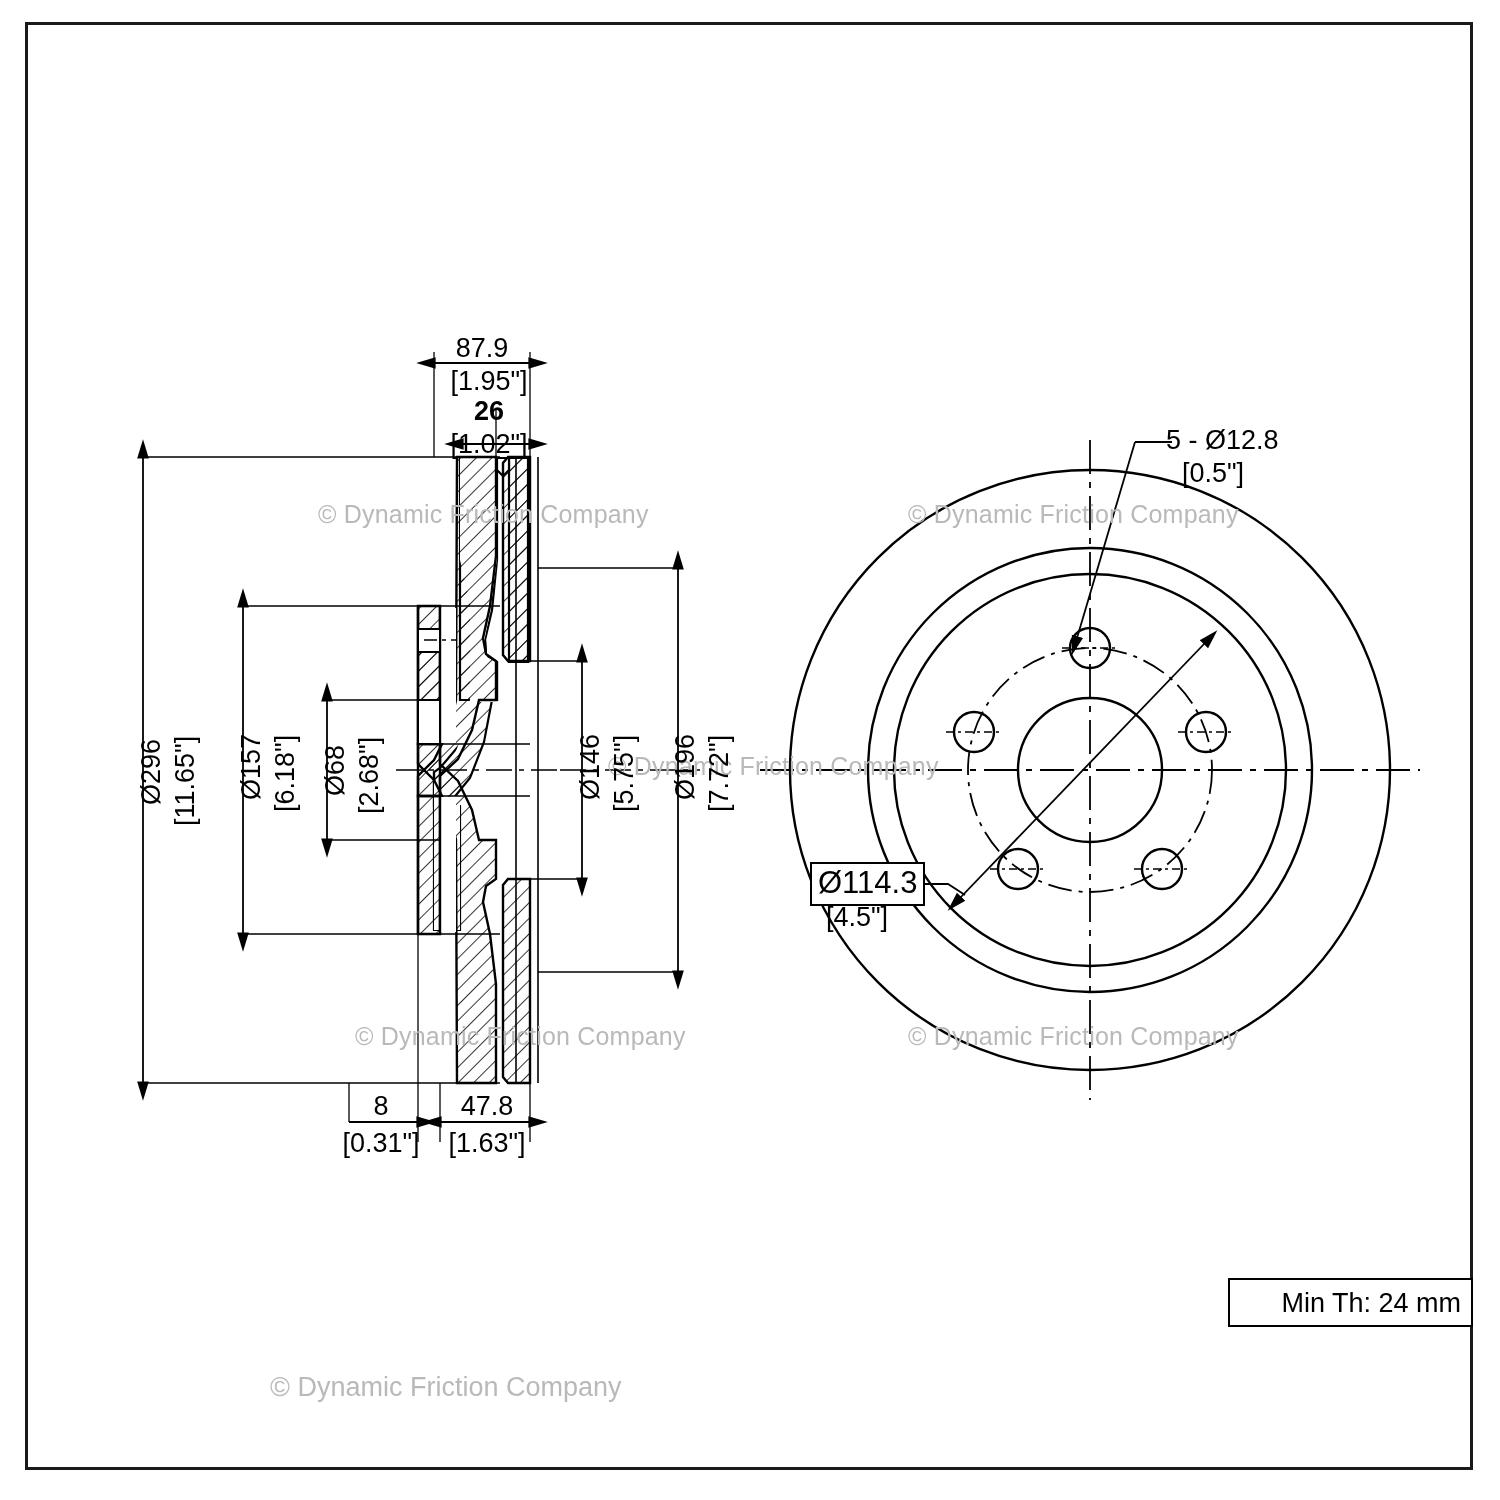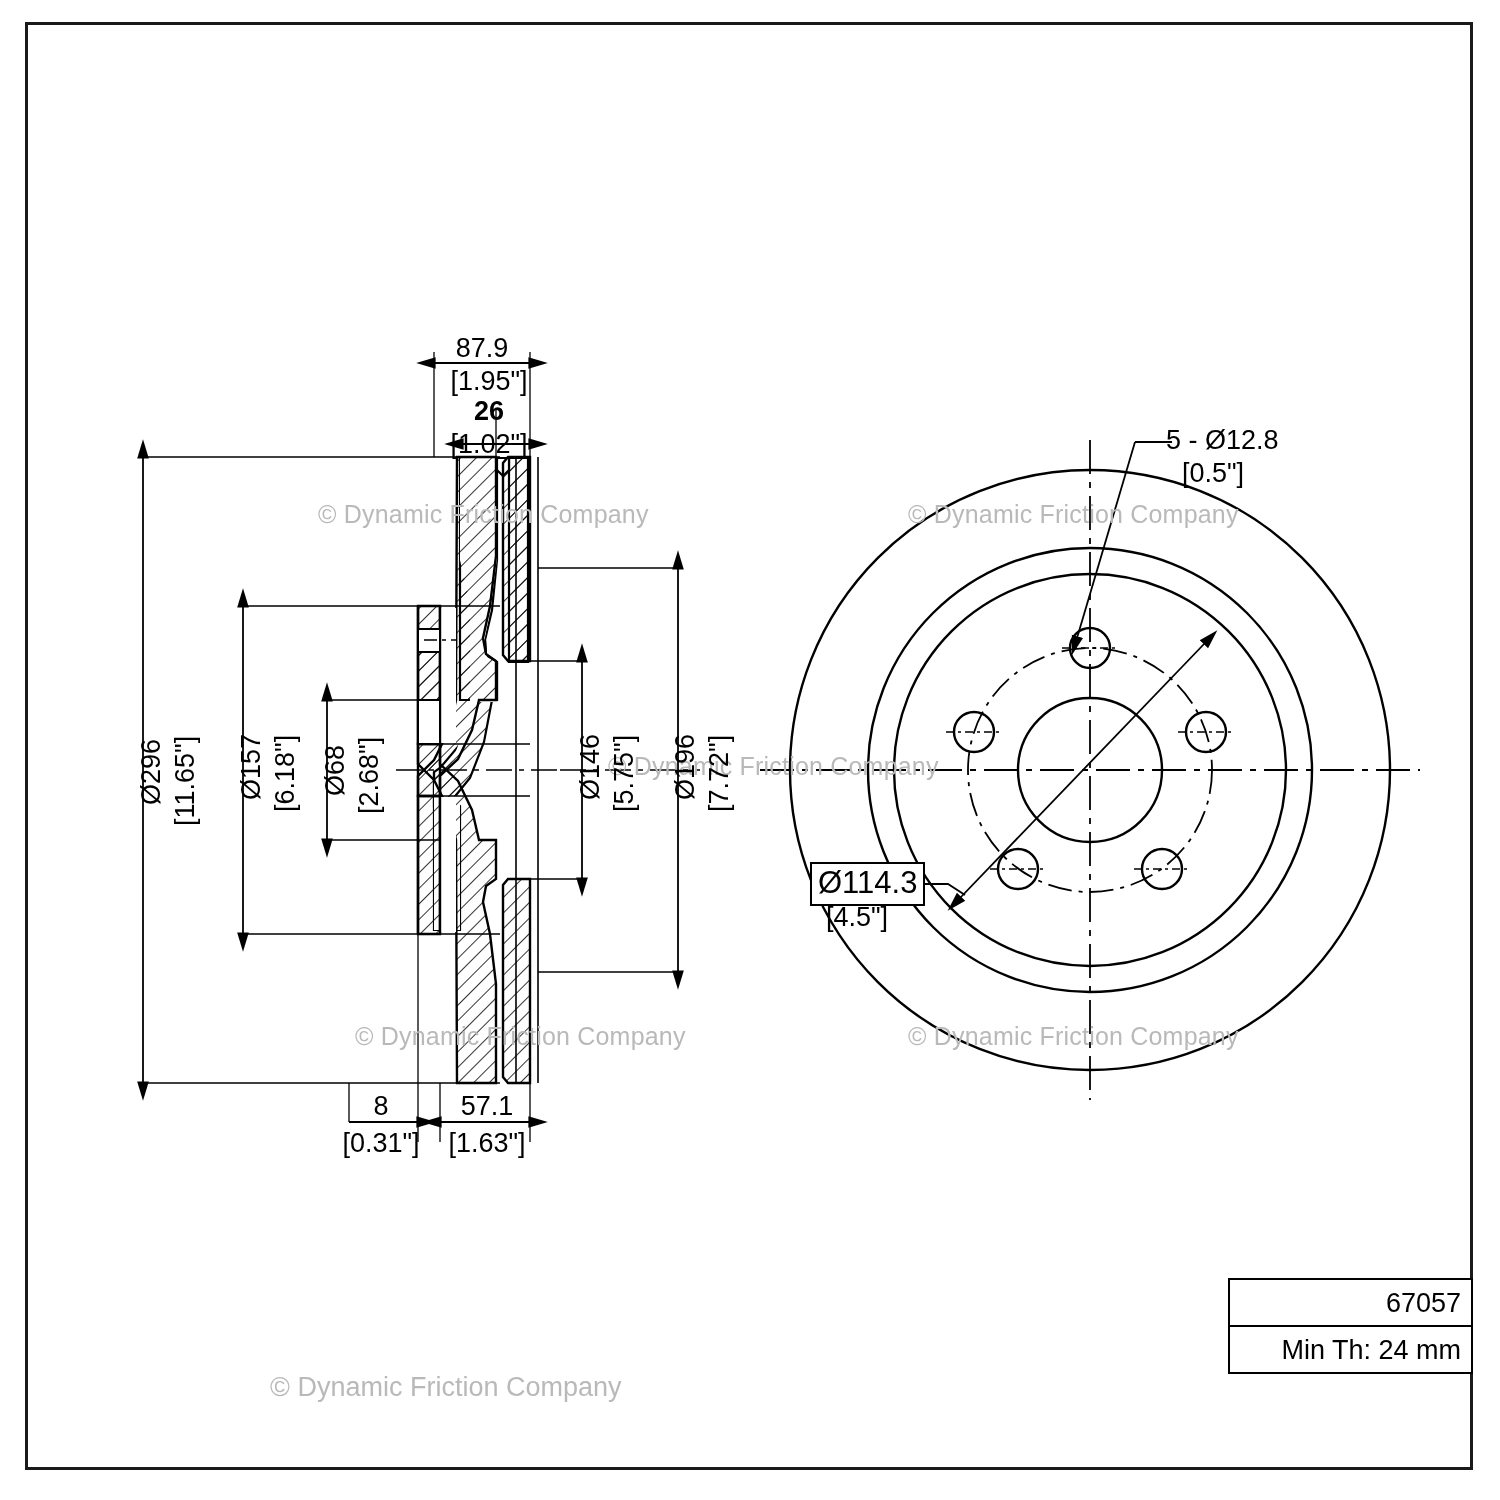--- a/index.html
+++ b/index.html
@@ -318,41 +318,40 @@
   </div>
 
   <div class="dim c" style="left:381px;top:1091px;">
     <span>8</span>
   </div>
   <div class="dim c" style="left:381px;top:1128px;">
     <span>[0.31"]</span>
   </div>
 
   <div class="dim c" style="left:487px;top:1091px;">
-    <span>57.1</span>
+    <span>47.8</span>
   </div>
   <div class="dim c" style="left:487px;top:1128px;">
     <span>[1.63"]</span>
   </div>
 
   <div class="dim" style="left:1166px;top:425px;">
     <span>5 - Ø12.8</span>
   </div>
   <div class="dim c" style="left:1213px;top:458px;">
     <span>[0.5"]</span>
   </div>
 
   <div class="boxed" style="left:810px;top:862px;">
     <span>Ø114.3</span>
   </div>
   <div class="dim c" style="left:857px;top:902px;">
     <span>[4.5"]</span>
   </div>
 
   <div id="titleblock">
-    <div class="tb-row">67057</div>
     <div class="tb-row">Min Th: 24 mm</div>
   </div>
 
 
   <div id="copy-main">© Dynamic Friction Company</div>
 
 </div>
 
 </body></html>

